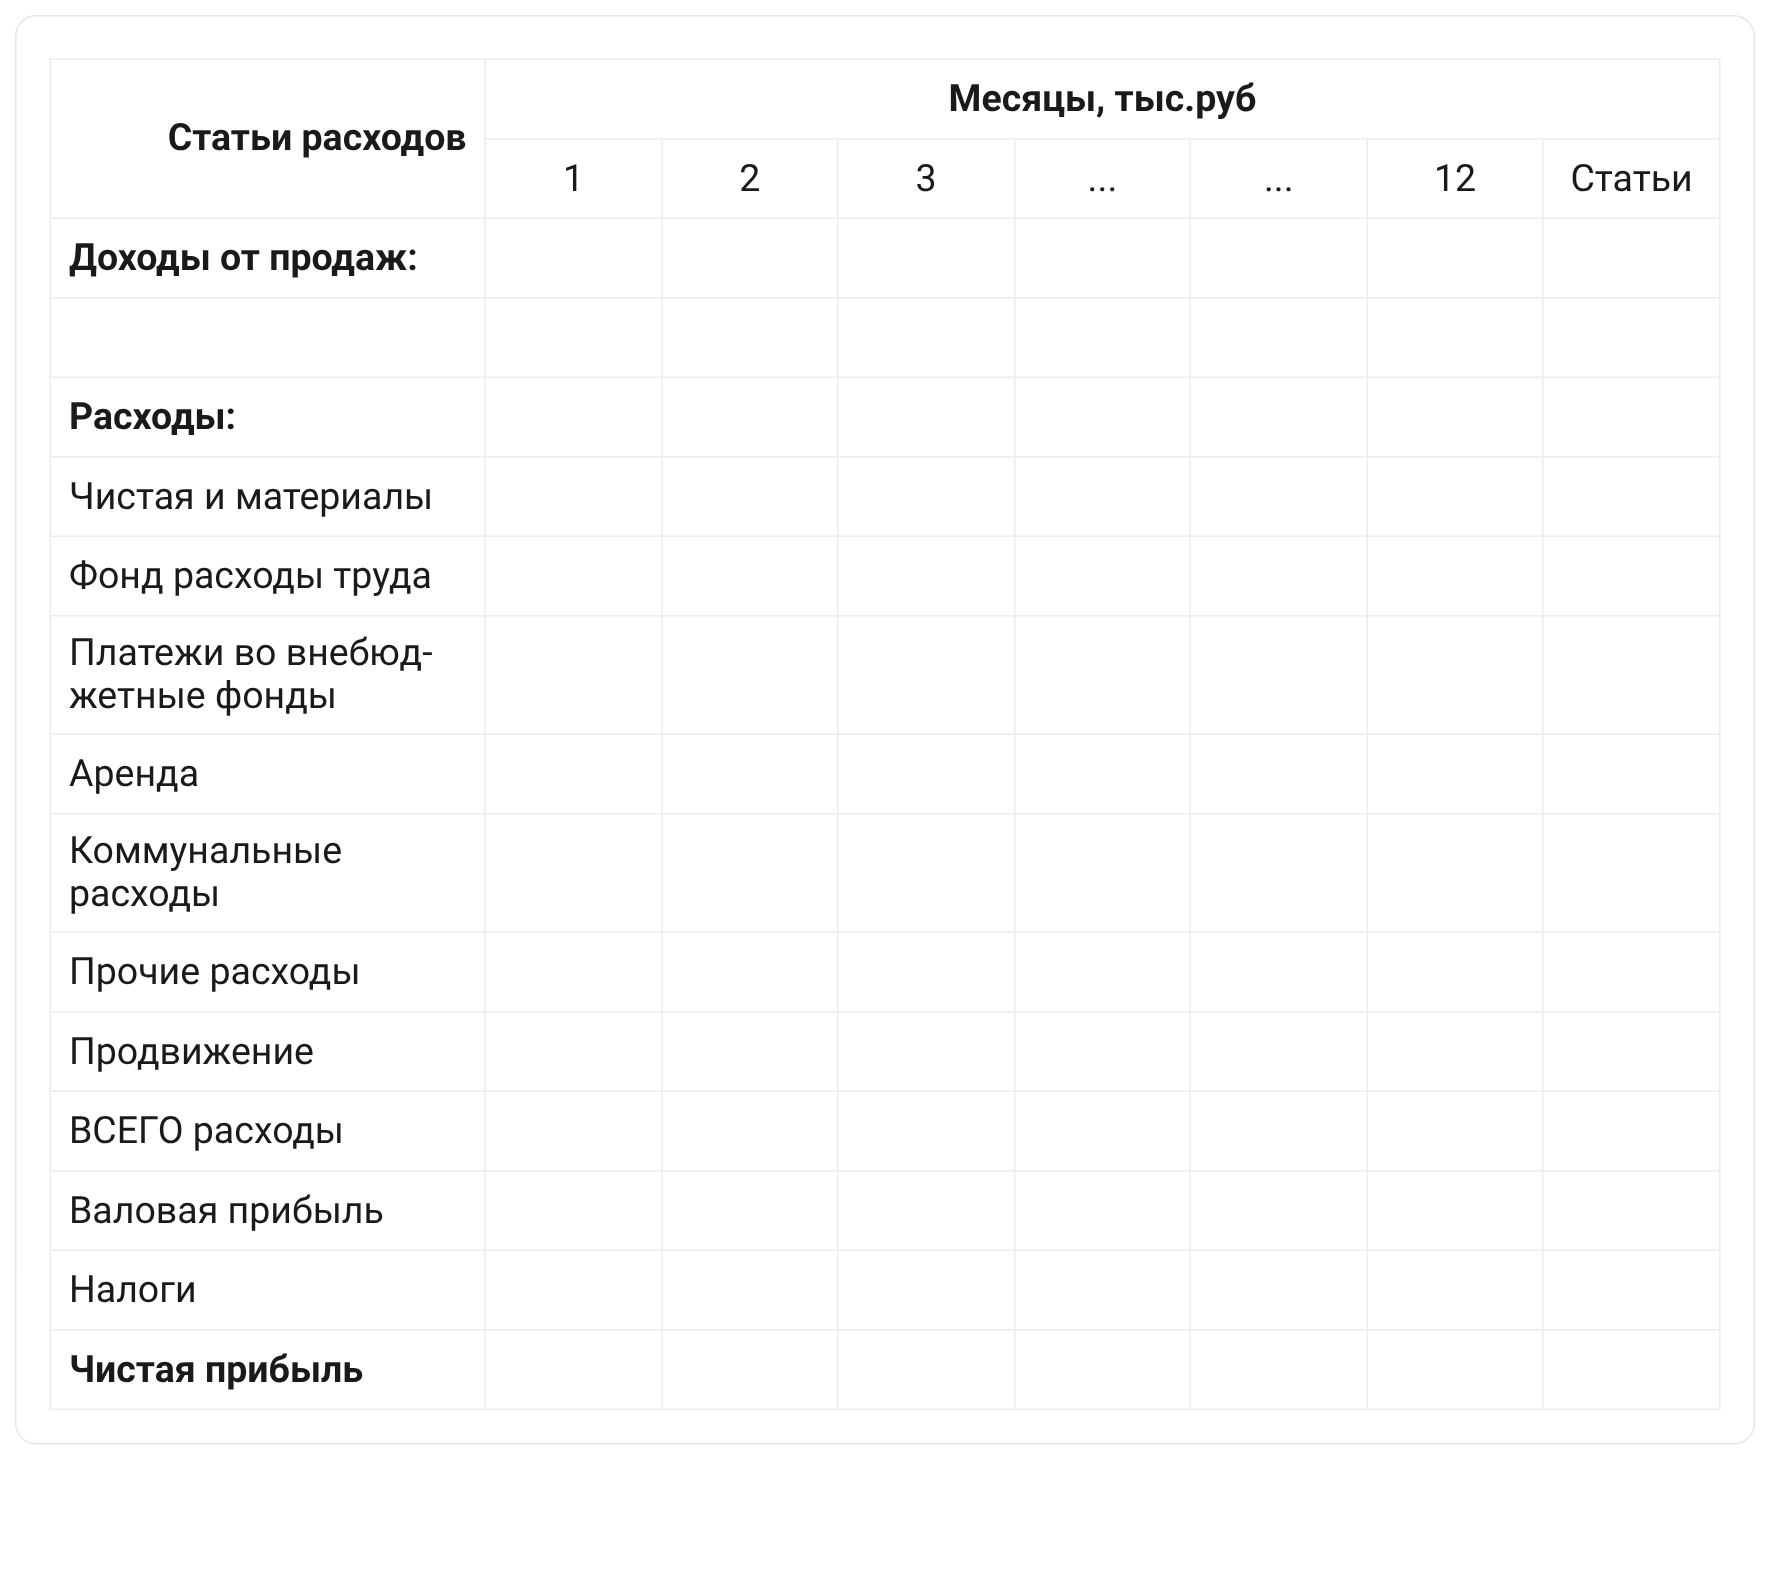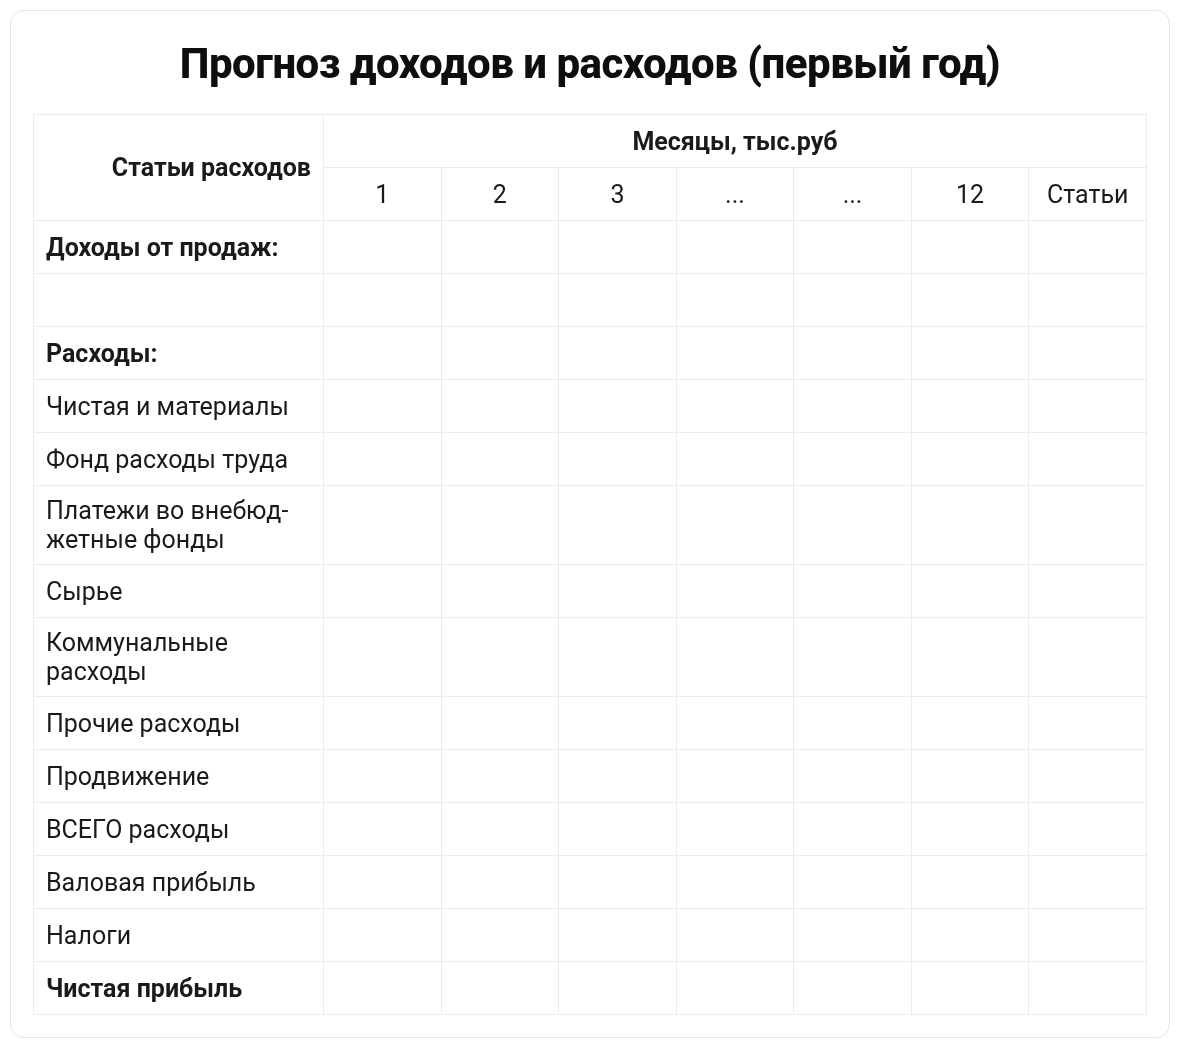--- a/index.html
+++ b/index.html
@@ -84,21 +84,20 @@
     }
     .months-header {
       font-weight: 700;
       text-align: center;
     }
   </style>
 </head>
 <body>
 
 <div class="card">
-  <h1 class="title">Прогноз доходов и расходов (первый год)</h1>
 
   <table>
     <colgroup>
       <col class="col-first">
       <col class="col-month">
       <col class="col-month">
       <col class="col-month">
       <col class="col-month">
       <col class="col-month">
       <col class="col-month">
@@ -174,21 +173,21 @@
           <td class="label-cell">Платежи во внебюд­жетные фонды</td>
           <td></td>
           <td></td>
           <td></td>
           <td></td>
           <td></td>
           <td></td>
           <td></td>
         </tr>
         <tr>
-          <td class="label-cell">Сырье</td>
+          <td class="label-cell">Аренда</td>
           <td></td>
           <td></td>
           <td></td>
           <td></td>
           <td></td>
           <td></td>
           <td></td>
         </tr>
         <tr>
           <td class="label-cell">Коммунальные расходы</td>

